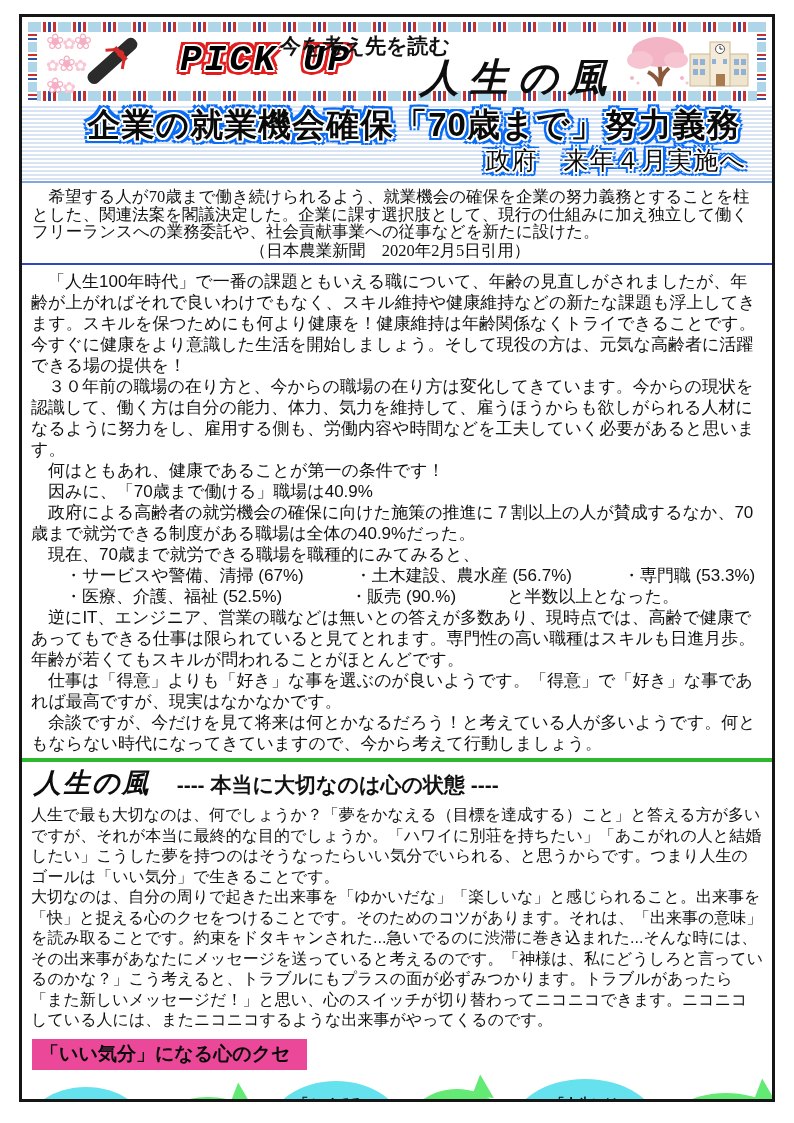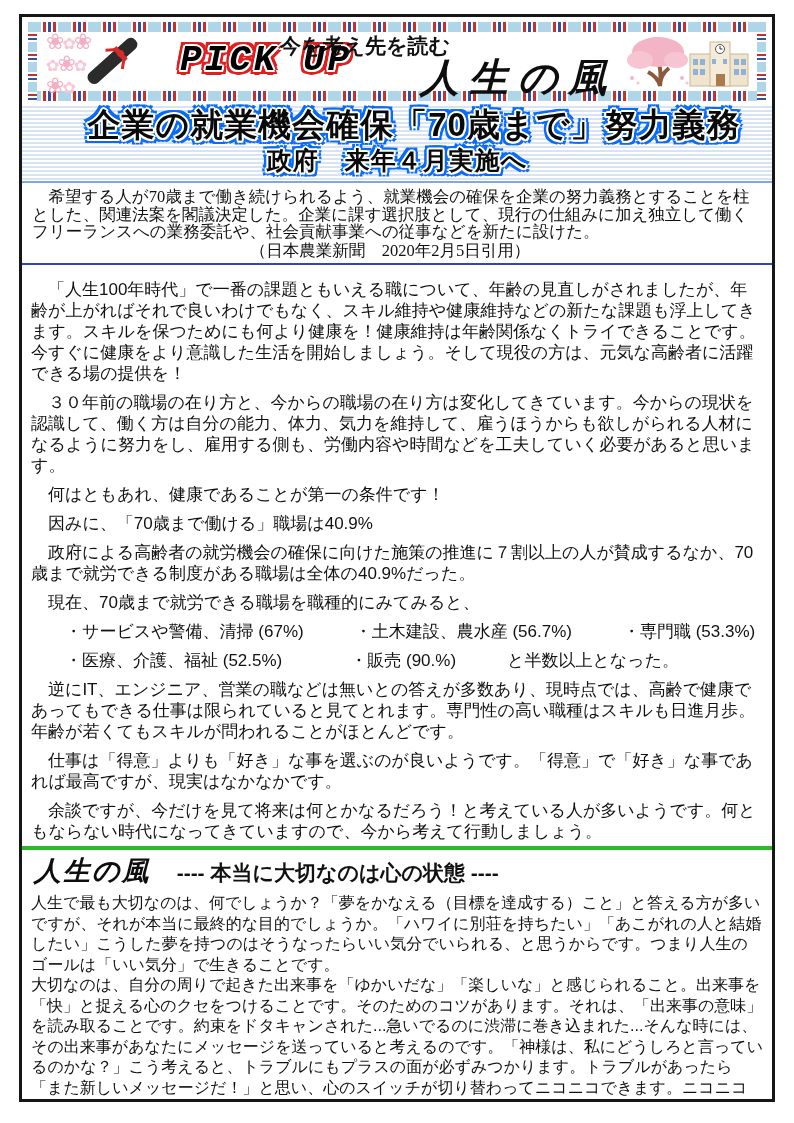--- a/index.html
+++ b/index.html
@@ -43,34 +43,34 @@
   
   .banner { position:relative; margin-top:3px; height:77px; padding-top:1px;
     background:repeating-linear-gradient(180deg,#ffffff 0 2px,#d8e3f3 2px 4px); }
   .banner-title { text-align:center; font-size:33px; font-weight:bold; color:#0a0a0a;
     letter-spacing:1px; line-height:40px; }
   .outline-blue { text-shadow:
       -1.5px -1.5px 0 #fff, 1.5px -1.5px 0 #fff, -1.5px 1.5px 0 #fff, 1.5px 1.5px 0 #fff,
       -2px 0 0 #fff, 2px 0 0 #fff, 0 -2px 0 #fff, 0 2px 0 #fff,
       -3.8px -3.8px 0 #0a6cf5, 3.8px -3.8px 0 #0a6cf5, -3.8px 3.8px 0 #0a6cf5, 3.8px 3.8px 0 #0a6cf5,
       -4.4px 0 0 #0a6cf5, 4.4px 0 0 #0a6cf5, 0 -4.4px 0 #0a6cf5, 0 4.4px 0 #0a6cf5; margin-left: 34px; }
-  .banner-subtitle { text-align:center; padding-right:34px; font-size:25px; font-weight:bold;
+  .banner-subtitle { text-align:right; padding-right:26px; font-size:25px; font-weight:normal;
     color:#0a0a0a; line-height:31px; letter-spacing:1px; }
   .divider-lightblue { height:2px; background:#7fa8dc; }
 
   
   .lead-quote { padding:5px 10px 0 10px;
     font-family:"Liberation Serif","DejaVu Serif",serif;
     font-size:16.5px; line-height:17.5px; color:#111; }
   .quote-attribution { text-align:center; padding-right:14px; margin-top:1px; }
   .divider-blue { height:2px; background:#3345bb; margin-top:4px; }
 
   
   .article-body { padding:6px 9px 0 9px; font-size:17px; line-height:21px; color:#111; }
-  .article-body p { white-space:pre-wrap;margin-top:8px; }
+  .article-body p { white-space:pre-wrap; }
 
   .divider-green { height:4px; background:#2db82d; margin-top:4px; }
 
   
   .section-heading { padding:3px 12px 0 12px; display:flex; align-items:baseline; gap:26px; }
   .section-brand { font-family:"DejaVu Serif","Liberation Serif",serif; font-style:italic;
     font-weight:bold; font-size:27px; color:#0d0d0d; letter-spacing:2px; }
   .section-subtitle { font-weight:bold; font-size:21px; color:#111; }
   .section-body { padding:4px 9px 0 9px; font-size:16px; line-height:20.5px; color:#111; }
   .section-body p { white-space:pre-wrap; }

